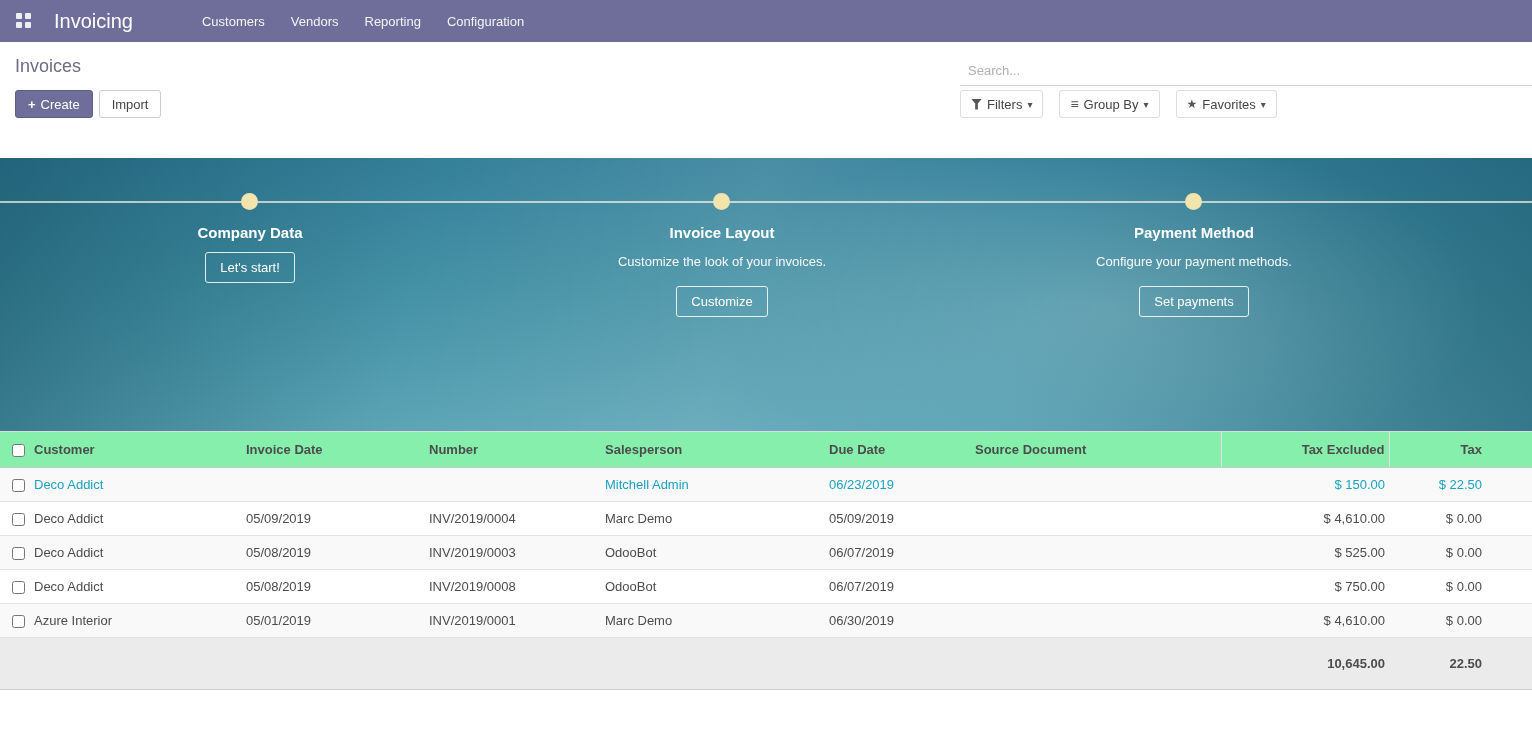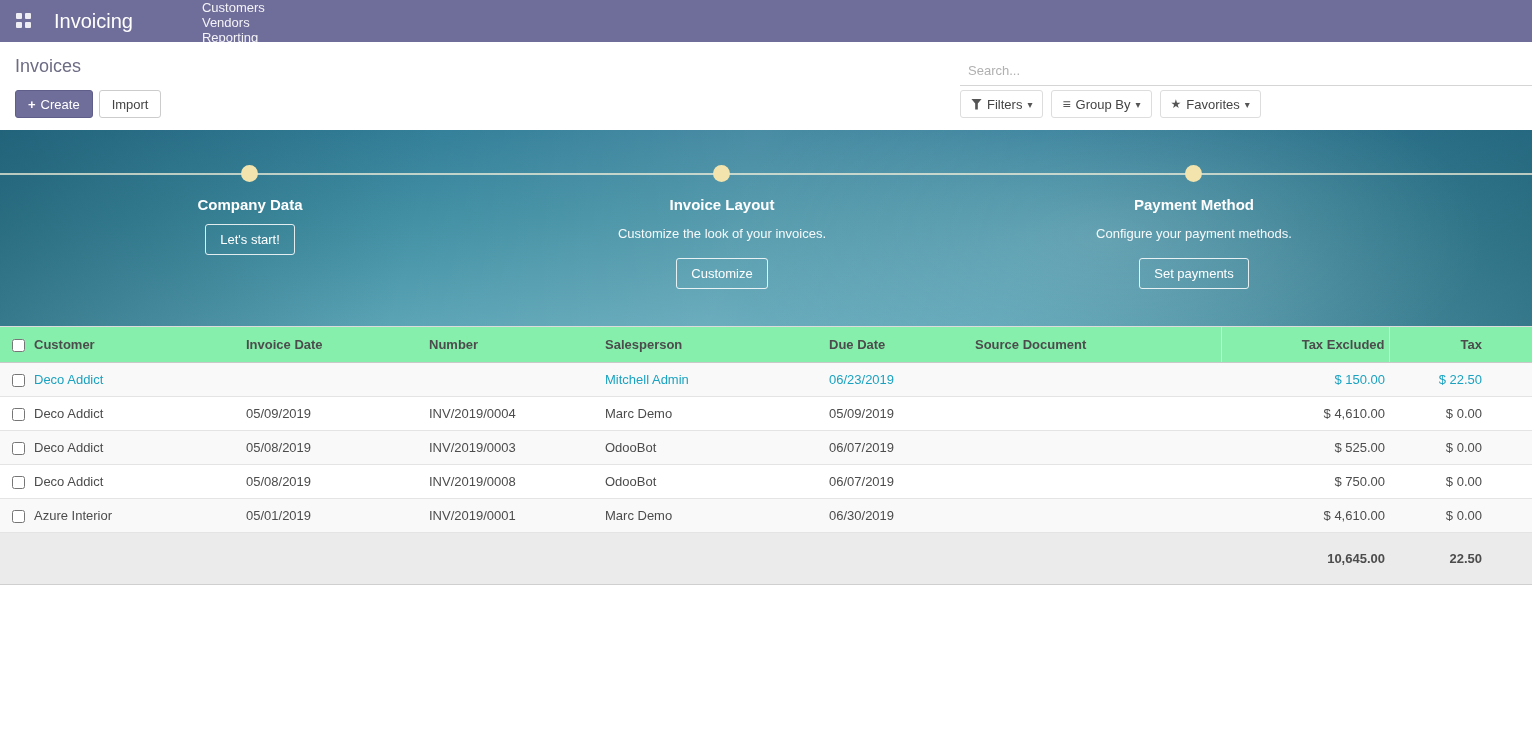--- a/index.html
+++ b/index.html
@@ -30,21 +30,21 @@
     cursor: pointer;
   }
   .apps-icon span { background: rgba(255,255,255,0.88); border-radius: 1px; }
   .app-title {
     color: #ffffff;
     font-size: 20px;
     font-weight: 500;
     margin-left: 16px;
     cursor: pointer;
   }
-  .nav-menus { display: flex; margin-left: 56px; height: 42px; flex-direction: column; }
+  .nav-menus { display: flex; margin-left: 56px; height: 42px; }
   .nav-item {
     color: rgba(255,255,255,0.92);
     font-size: 13px;
     padding: 0 13px;
     display: flex;
     align-items: center;
     cursor: pointer;
   }
 
   
@@ -77,21 +77,21 @@
     border: none;
     outline: none;
     font-family: "Liberation Sans", sans-serif;
     font-size: 13px;
     padding: 7px 8px;
     color: #6d28d9;
     background: transparent;
   }
   .search-box input::placeholder { color: #b0b0b0; }
 
-  .view-controls { position: absolute; left: 960px; top: 48px; display: flex; gap: 8px; }
+  .view-controls { position: absolute; left: 960px; top: 48px; display: flex; gap: 16px; }
   .vc-btn {
     background: #ffffff;
     border: 1px solid #dddddd;
     border-radius: 3px;
     height: 28px;
     padding: 0 10px;
     font-size: 13px;
     color: #444444;
     display: inline-flex;
     align-items: center;
@@ -105,26 +105,27 @@
     background: #555555;
     clip-path: polygon(0 0, 100% 0, 62% 45%, 62% 100%, 38% 100%, 38% 45%);
   }
   .caret { font-size: 10px; color: #555555; }
   .gb-glyph { font-size: 14px; color: #555555; }
   .star-glyph { font-size: 12px; color: #555555; }
 
   
   .banner {
     position: relative;
-    height: 196px;
+    height: 273px;
     overflow: hidden;
     background:
       radial-gradient(ellipse 620px 280px at 72% 55%, rgba(255,255,255,0.18), rgba(255,255,255,0) 62%),
       linear-gradient(105deg, rgba(18,76,96,0.55) 0%, rgba(18,76,96,0) 28%, rgba(255,255,255,0.10) 48%, rgba(18,76,96,0) 66%, rgba(18,76,96,0.50) 100%),
       linear-gradient(180deg, #35809a 0%, #4390a4 45%, #5ba4b6 100%);
+    margin-top: 28px;
   }
   .timeline-line {
     position: absolute; top: 43px; left: 0; right: 0; height: 2px;
     background: rgba(250,243,221,0.70);
   }
   .timeline-dot {
     position: absolute; top: 35px;
     width: 17px; height: 17px;
     border-radius: 50%;
     background: #f3e4ae;

